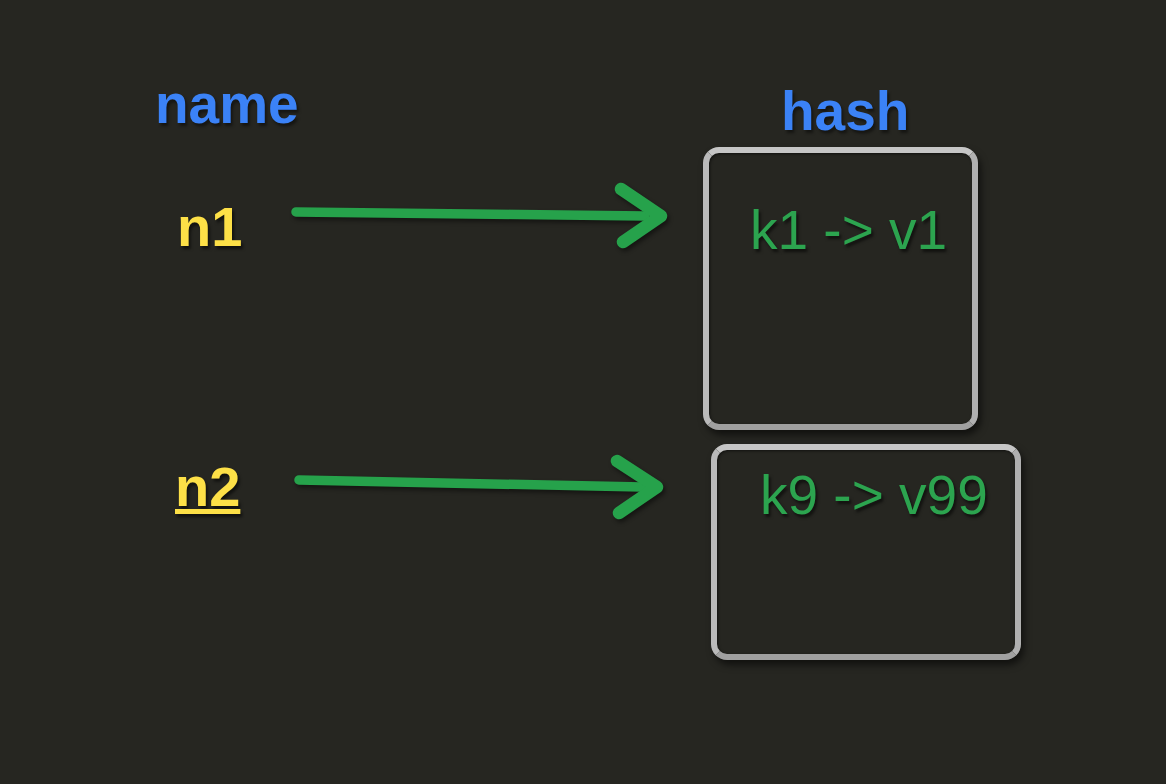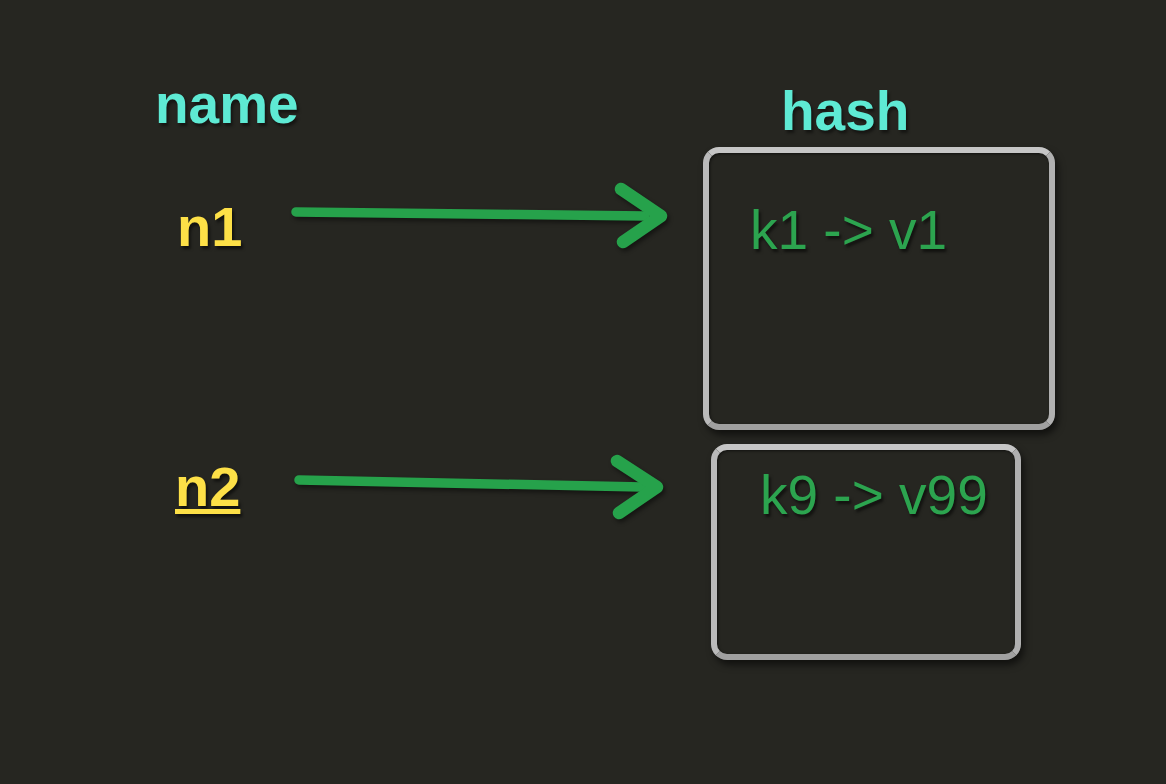--- a/index.html
+++ b/index.html
@@ -11,21 +11,21 @@
     overflow:hidden;
   }
   .txt{
     position:absolute;
     line-height:1;
     white-space:pre;
   }
   .col-label{
     font-size:55px;
     font-weight:700;
-    color:#5eead4;
+    color:#3b82f6;
     text-shadow:2px 3px 3px rgba(0,0,0,.45);
   }
   .var-label{
     font-size:56px;
     font-weight:700;
     color:#fde047;
     text-shadow:2px 3px 3px rgba(0,0,0,.55);
   }
   #label-name{left:155px;top:77px;}
   #label-hash{left:781px;top:84px;}
@@ -36,21 +36,21 @@
     position:absolute;
     box-sizing:border-box;
     border:6px solid #b0b0b0;
     border-top-color:#c6c6c6;
     border-left-color:#bababa;
     border-bottom-color:#a0a0a0;
     border-radius:16px;
     box-shadow:3px 5px 7px rgba(0,0,0,.55), inset 1px 1px 3px rgba(0,0,0,.55);
     background:transparent;
   }
-  #hash-box-1{left:703px;top:147px;width:352px;height:283px;}
+  #hash-box-1{left:703px;top:147px;width:275px;height:283px;}
   #hash-box-2{left:699px;top:444px;width:310px;height:216px;margin-left:12px;}
 
   .entry{
     position:absolute;
     font-size:55px;
     font-weight:400;
     color:#2ca44f;
     line-height:1;
     white-space:pre;
     text-shadow:2px 3px 3px rgba(0,0,0,.55);

